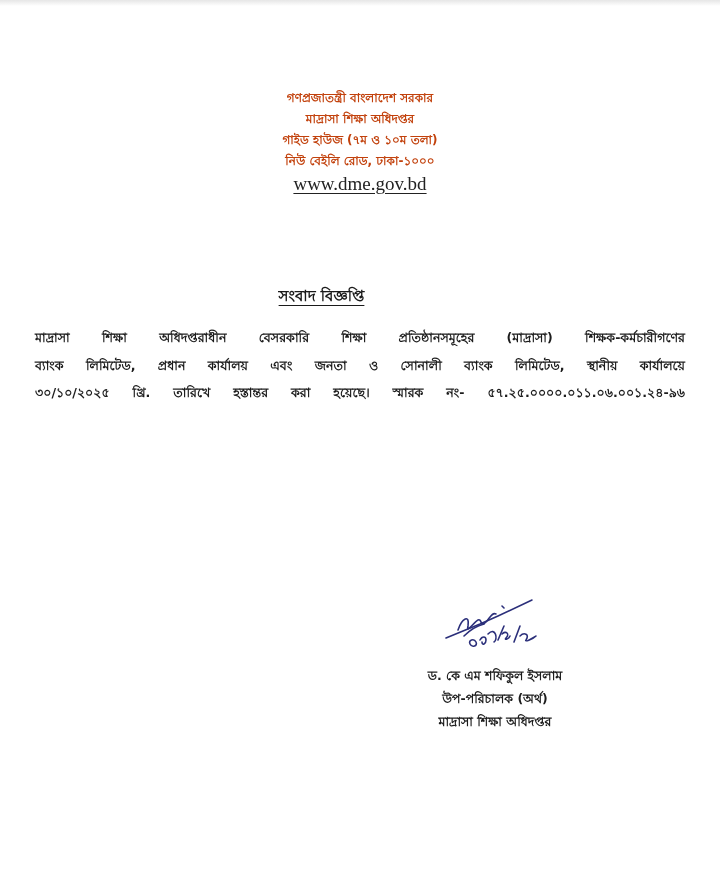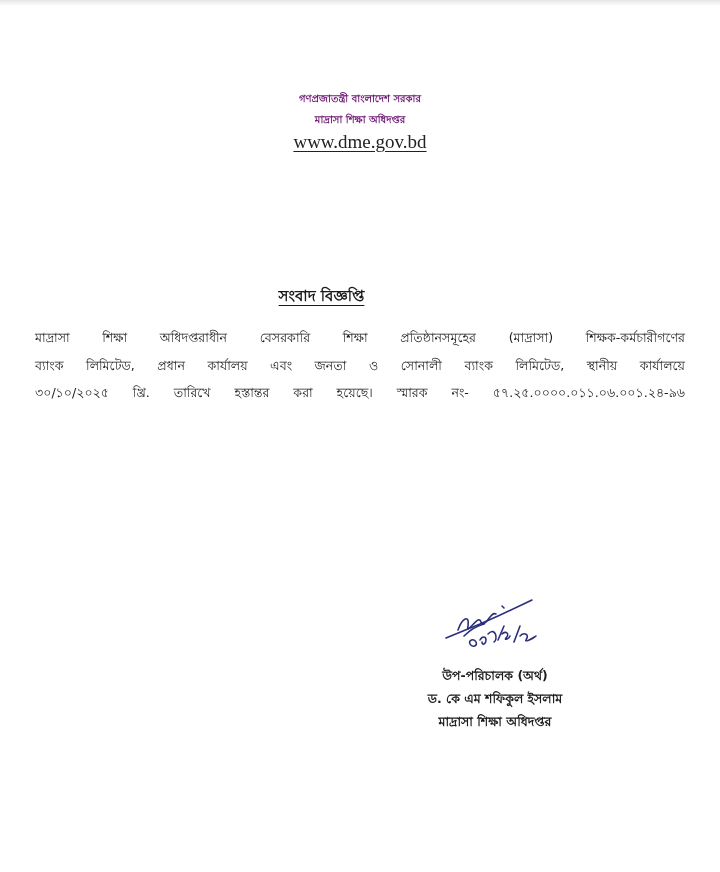--- a/index.html
+++ b/index.html
@@ -27,24 +27,24 @@
       width: 720px; height: 6px;
       background: linear-gradient(#e6e6e6, #ffffff);
     }
     .letterhead {
       position: absolute;
       left: 0; top: 88px;
       width: 720px;
       text-align: center;
     }
     .lh-line {
-      font-size: 10px;
+      font-size: 12px;
       line-height: 21px;
       font-weight: bold;
-      color: #701a75;
+      color: #c2410c;
       white-space: nowrap;
     }
     .lh-web {
       display: inline-block;
       font-family: "Liberation Serif", "DejaVu Serif", serif;
       font-size: 19px;
       line-height: 26px;
       color: #222;
       text-decoration: underline;
       text-underline-offset: 3px;
@@ -65,21 +65,21 @@
       text-underline-offset: 4px;
     }
     .body-text {
       position: absolute;
       left: 35px; top: 324px;
       width: 650px;
     }
     .body-line {
       font-size: 12.6px;
       line-height: 27.5px;
-      font-weight: normal;
+      font-weight: bold;
       color: #1c1c1c;
       white-space: nowrap;
       text-align: justify;
       text-align-last: justify;
     }
     .body-line.last {
       text-align-last: left;
     }
     .signature {
       position: absolute;
@@ -102,20 +102,22 @@
   </style>
 </head>
 <body>
 
 <div class="page">
   <div class="top-shade"></div>
 
   <div class="letterhead">
     <div class="lh-line">গণপ্রজাতন্ত্রী বাংলাদেশ সরকার</div>
     <div class="lh-line">মাদ্রাসা শিক্ষা অধিদপ্তর</div>
+    <div class="lh-line">গাইড হাউজ (৭ম ও ১০ম তলা)</div>
+    <div class="lh-line">নিউ বেইলি রোড, ঢাকা-১০০০</div>
     <div><span class="lh-web">www.dme.gov.bd</span></div>
   </div>
 
   <div class="title">
     <span>সংবাদ বিজ্ঞপ্তি</span>
   </div>
 
   <div class="body-text">
     <div class="body-line">মাদ্রাসা শিক্ষা অধিদপ্তরাধীন বেসরকারি শিক্ষা প্রতিষ্ঠানসমূহের (মাদ্রাসা) শিক্ষক-কর্মচারীগণের</div>
     <div class="body-line">ব্যাংক লিমিটেড, প্রধান কার্যালয় এবং জনতা ও সোনালী ব্যাংক লিমিটেড, স্থানীয় কার্যালয়ে</div>
@@ -132,17 +134,17 @@
       <path d="M40 44 C42 40, 46 40, 46 44 C46 48, 42 50, 42 46"></path>
       <path d="M48 38 C56 30, 58 44, 54 46"></path>
       <path d="M58 44 L64 30"></path>
       <path d="M62 38 C66 34, 70 38, 66 42 C64 44, 68 44, 70 40"></path>
       <path d="M74 46 L80 30"></path>
       <path d="M80 40 C84 36, 90 38, 86 44 C84 46, 92 44, 96 40"></path>
     </g>
   </svg>
 
   <div class="signer">
+    <div class="signer-line">ড. কে এম শফিকুল ইসলাম</div>
     <div class="signer-line">উপ-পরিচালক (অর্থ)</div>
-    <div class="signer-line">ড. কে এম শফিকুল ইসলাম</div>
     <div class="signer-line">মাদ্রাসা শিক্ষা অধিদপ্তর</div>
   </div>
 </div>
 
 </body></html>

